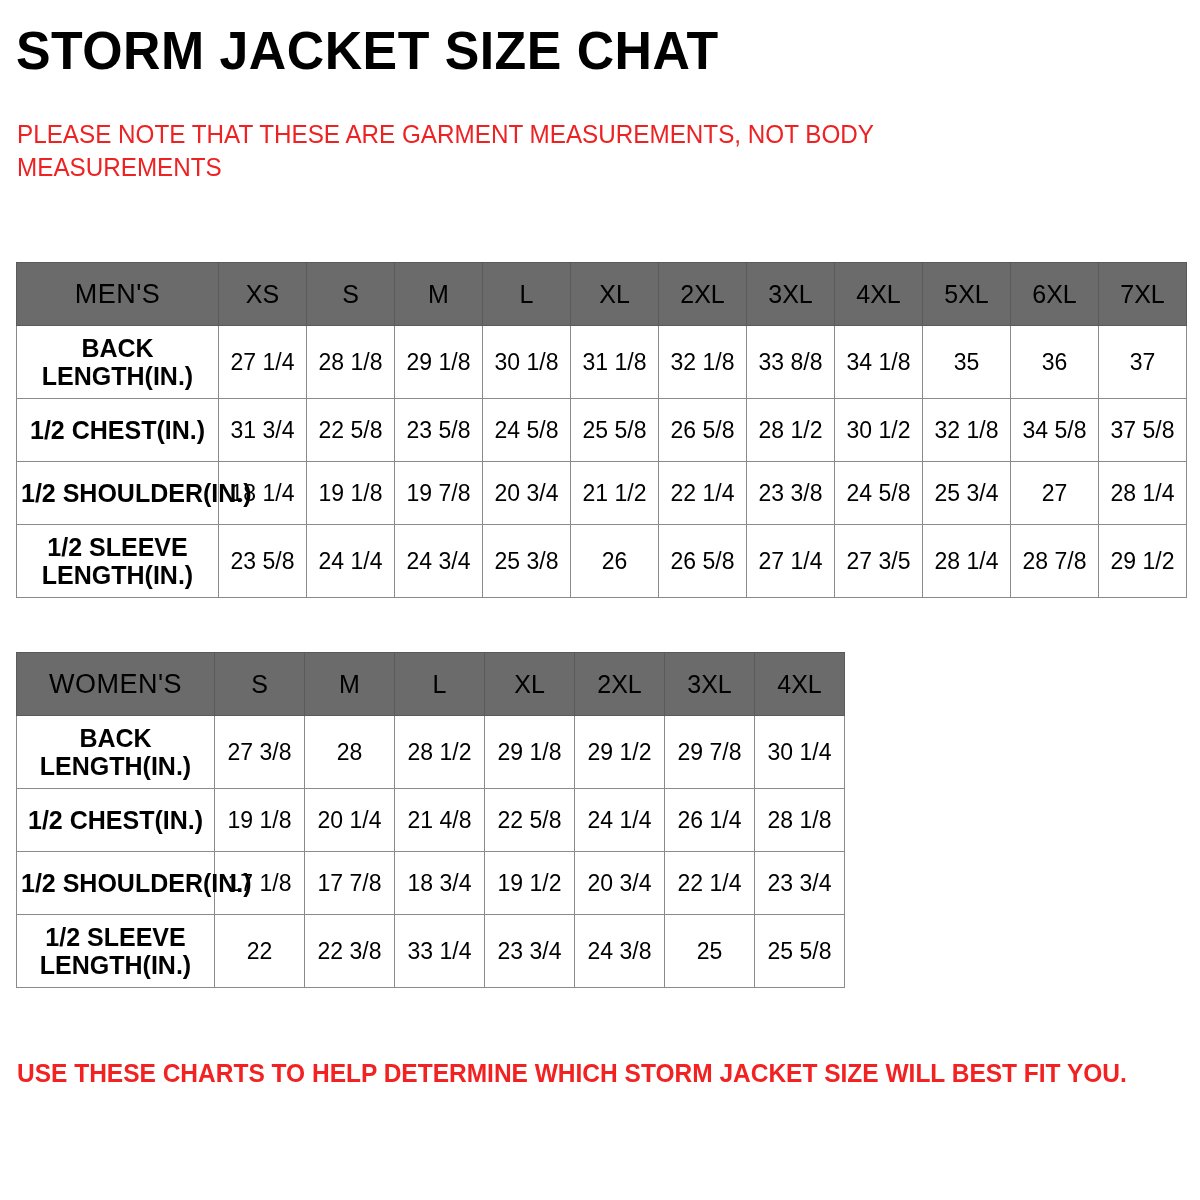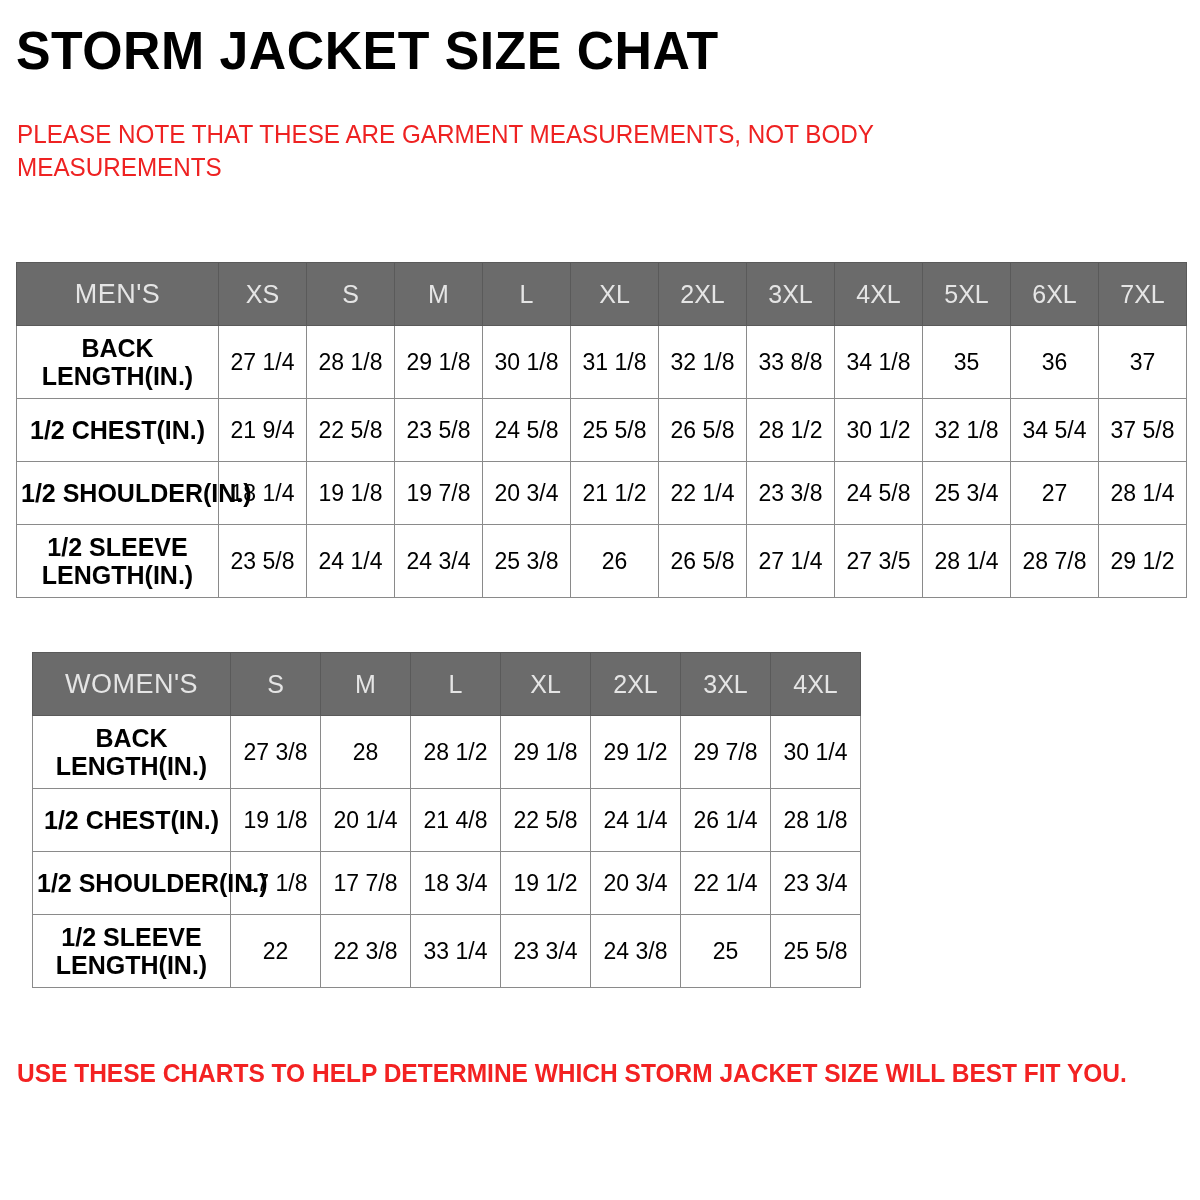--- a/index.html
+++ b/index.html
@@ -74,21 +74,21 @@
   }
   .size-table td, .size-table th {
     border: 1px solid #8a8a8a;
     text-align: center;
     vertical-align: middle;
     font-weight: 400;
     padding: 0;
   }
   .size-table thead th {
     background: #6b6b6b;
-    color: #e5e5e5;
+    color: #000000;
     font-size: 25px;
     height: 62px;
     border-color: #5a5a5a;
     font-weight: 400;
   }
   .size-table thead th.corner {
     font-size: 27px;
     letter-spacing: 0.5px;
   }
   .size-table tbody td {
@@ -111,21 +111,21 @@
   #mens-table {
     left: 16px;
     top: 262px;
     width: 1168px;
   }
   #mens-table col.c-label { width: 202px; }
   #mens-table col.c-size  { width: 88px; }
 
   
   #womens-table {
-    left: 32px;
+    left: 16px;
     top: 652px;
     width: 828px;
   }
   #womens-table col.c-label { width: 198px; }
   #womens-table col.c-size  { width: 90px; }
 
   .nowrap { white-space: nowrap; }
 </style>
 </head>
 <body>
@@ -177,30 +177,30 @@
           <td>31 1/8</td>
           <td>32 1/8</td>
           <td>33 8/8</td>
           <td>34 1/8</td>
           <td>35</td>
           <td>36</td>
           <td>37</td>
         </tr>
         <tr>
           <td class="rowhead"><span class="nowrap">1/2 CHEST(IN.)</span></td>
-          <td>21 9/4</td>
+          <td>31 3/4</td>
           <td>22 5/8</td>
           <td>23 5/8</td>
           <td>24 5/8</td>
           <td>25 5/8</td>
           <td>26 5/8</td>
           <td>28 1/2</td>
           <td>30 1/2</td>
           <td>32 1/8</td>
-          <td>34 5/4</td>
+          <td>34 5/8</td>
           <td>37 5/8</td>
         </tr>
         <tr>
           <td class="rowhead"><span class="nowrap">1/2 SHOULDER(IN.)</span></td>
           <td>18 1/4</td>
           <td>19 1/8</td>
           <td>19 7/8</td>
           <td>20 3/4</td>
           <td>21 1/2</td>
           <td>22 1/4</td>

